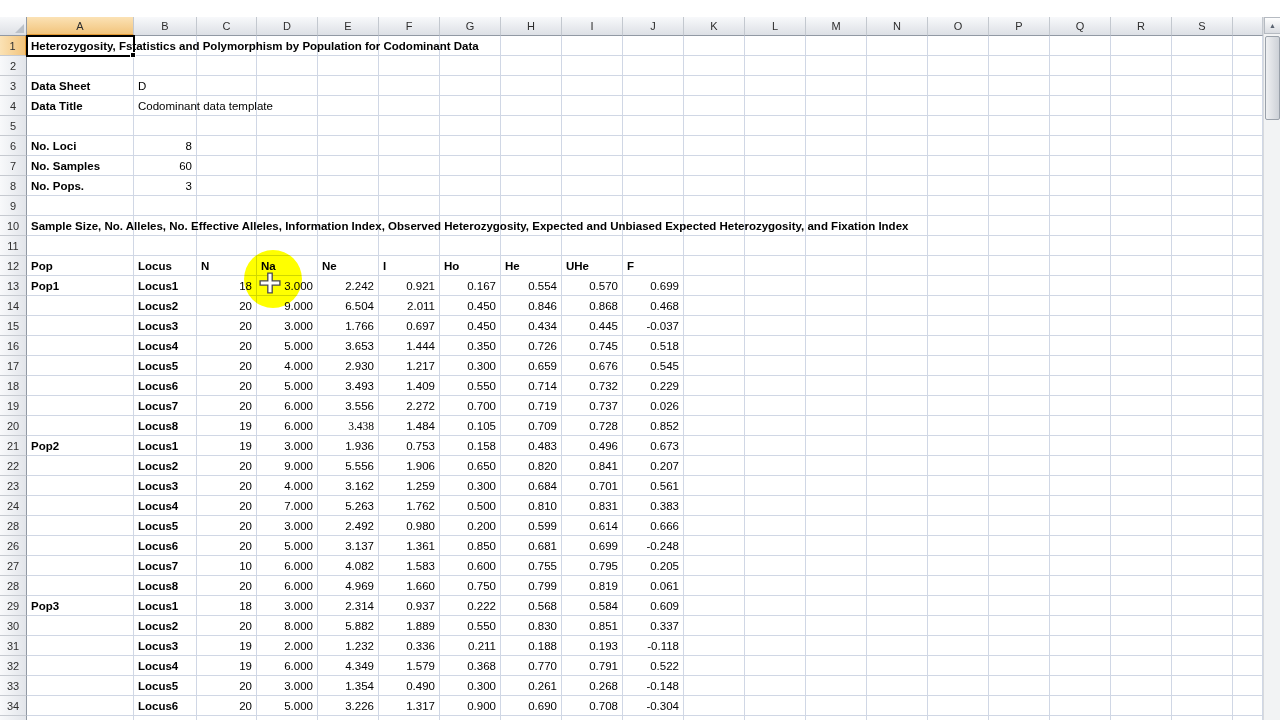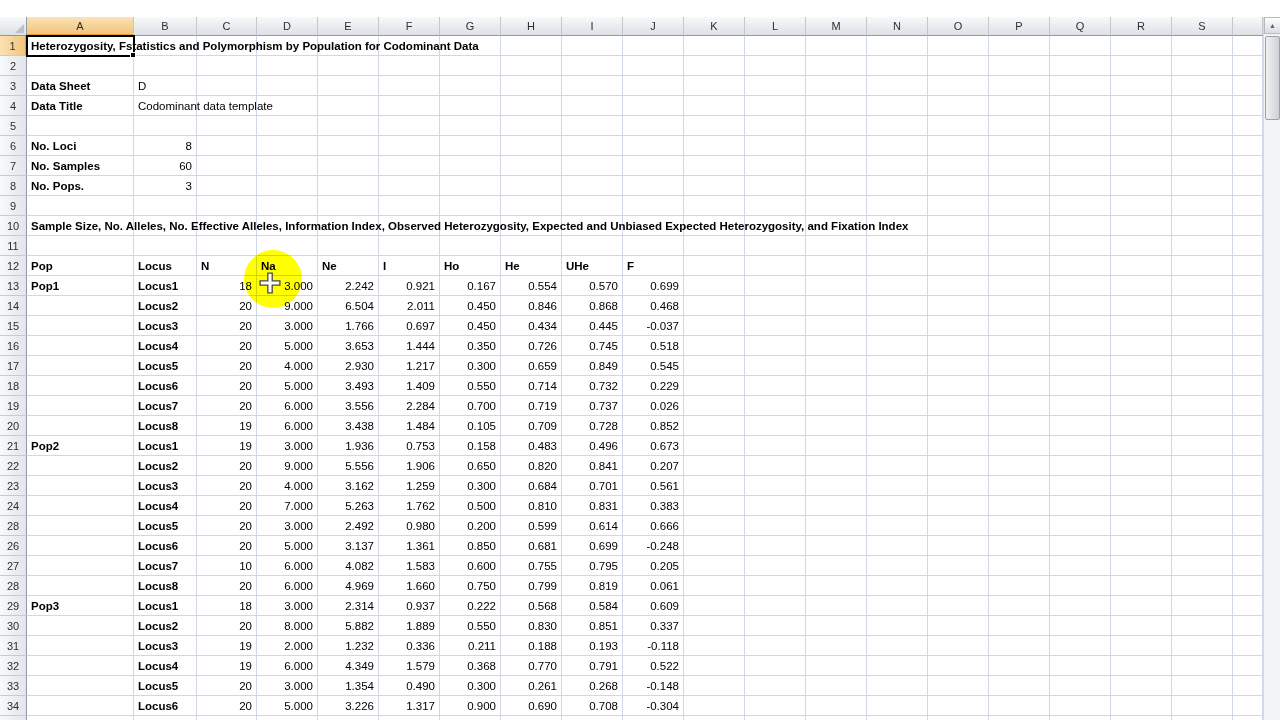--- a/index.html
+++ b/index.html
@@ -601,21 +601,21 @@
         <div class="cell num" style="width: 61px;">
           <span>1.217</span>
         </div>
         <div class="cell num" style="width: 61px;">
           <span>0.300</span>
         </div>
         <div class="cell num" style="width: 61px;">
           <span>0.659</span>
         </div>
         <div class="cell num" style="width: 61px;">
-          <span>0.849</span>
+          <span>0.676</span>
         </div>
         <div class="cell num" style="width: 61px;">
           <span>0.545</span>
         </div>
         <div class="cell" style="width: 61px;"></div>
         <div class="cell" style="width: 61px;"></div>
         <div class="cell" style="width: 61px;"></div>
         <div class="cell" style="width: 61px;"></div>
         <div class="cell" style="width: 61px;"></div>
         <div class="cell" style="width: 61px;"></div>
@@ -674,21 +674,21 @@
         <div class="cell num" style="width: 60px;">
           <span>20</span>
         </div>
         <div class="cell num" style="width: 61px;">
           <span>6.000</span>
         </div>
         <div class="cell num" style="width: 61px;">
           <span>3.556</span>
         </div>
         <div class="cell num" style="width: 61px;">
-          <span>2.284</span>
+          <span>2.272</span>
         </div>
         <div class="cell num" style="width: 61px;">
           <span>0.700</span>
         </div>
         <div class="cell num" style="width: 61px;">
           <span>0.719</span>
         </div>
         <div class="cell num" style="width: 61px;">
           <span>0.737</span>
         </div>
@@ -711,21 +711,21 @@
         <div class="cell" style="width: 107px;"></div>
         <div class="cell bold" style="width: 63px;">
           <span>Locus8</span>
         </div>
         <div class="cell num" style="width: 60px;">
           <span>19</span>
         </div>
         <div class="cell num" style="width: 61px;">
           <span>6.000</span>
         </div>
-        <div class="cell num" style="width: 61px;">
+        <div class="cell num" style="width: 61px; font-family: Liberation Serif, serif;">
           <span>3.438</span>
         </div>
         <div class="cell num" style="width: 61px;">
           <span>1.484</span>
         </div>
         <div class="cell num" style="width: 61px;">
           <span>0.105</span>
         </div>
         <div class="cell num" style="width: 61px;">
           <span>0.709</span>

